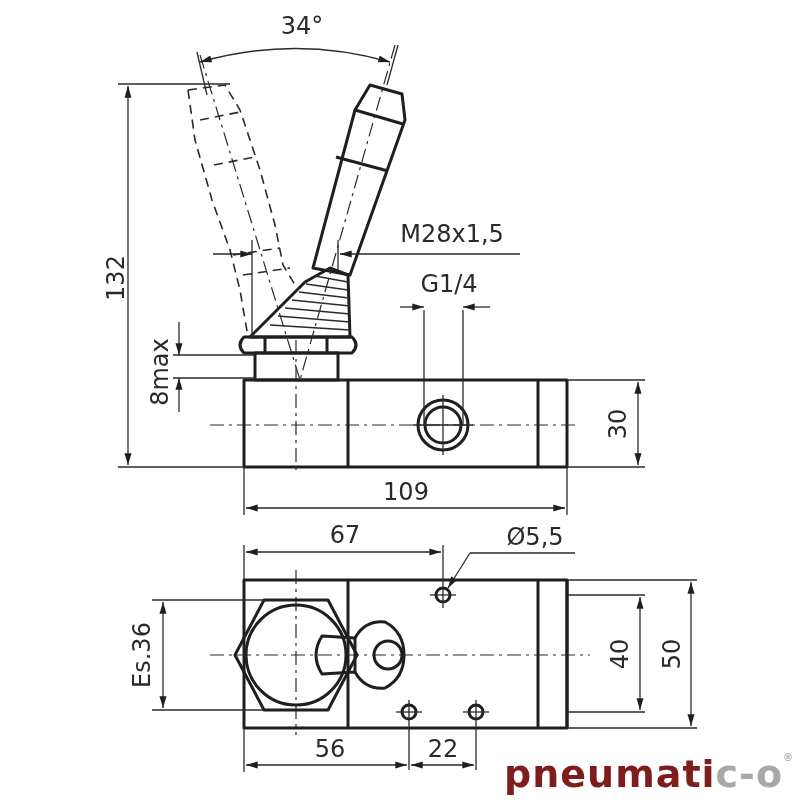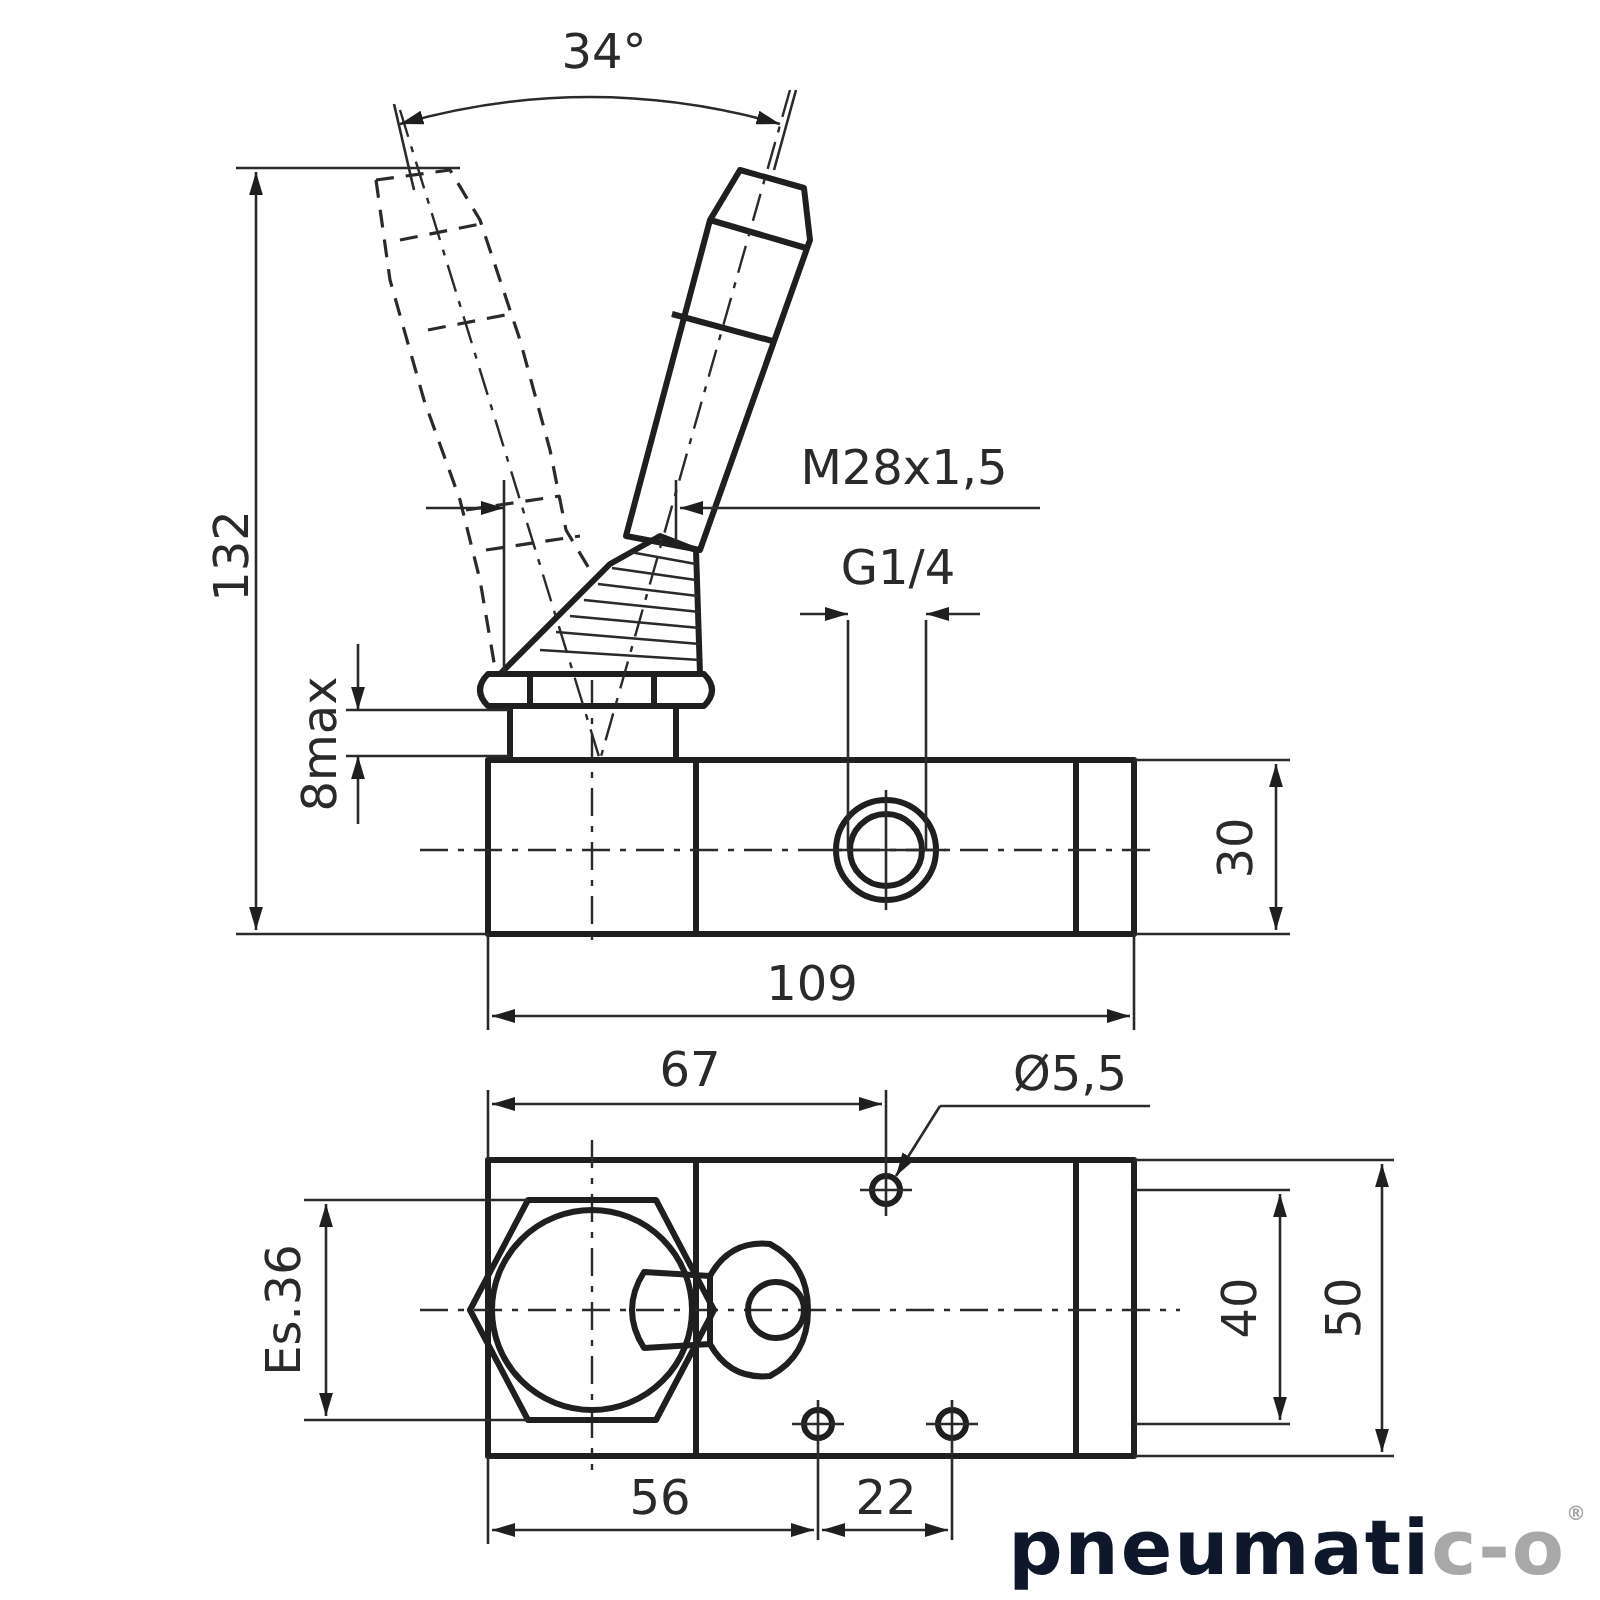--- a/index.html
+++ b/index.html
@@ -6,21 +6,21 @@
   body { width: 800px; height: 800px; overflow: hidden; position: relative; }
   svg { position: absolute; left: 0; top: 0; }
   .thick { stroke: #1f1f1f; stroke-width: 3; fill: none; stroke-linejoin: round; }
   .thin { stroke: #2a2a2a; stroke-width: 1.3; fill: none; }
   .center { stroke: #2a2a2a; stroke-width: 1.2; fill: none; stroke-dasharray: 14 5 3 5; }
   .hidden { stroke: #2a2a2a; stroke-width: 1.6; fill: none; stroke-dasharray: 9 6; }
   .dimtext { font-family: "DejaVu Sans", sans-serif; font-size: 24px; fill: #2a2a2a; }
   .arrow { fill: #1f1f1f; }
   .logo { position: absolute; right: 6px; bottom: 4px; font-family: "DejaVu Sans", sans-serif;
           font-weight: bold; font-size: 38px; letter-spacing: 1px; }
-  .logo .pink { color: #0f172a; }
+  .logo .pink { color: #7f1d1d; }
   .logo .grey { color: #a8a8a8; }
   .logo sup { font-size: 10px; color: #a8a8a8; vertical-align: top; }
 </style>
 </head>
 <body>
 
 <svg width="800" height="800" viewBox="0 0 800 800">
   <defs>
     <marker id="arr" viewBox="0 0 10 10" refX="10" refY="5" markerWidth="9" markerHeight="9" orient="auto-start-reverse">
       <path d="M0,2 L10,5 L0,8 z" class="arrow"></path>

